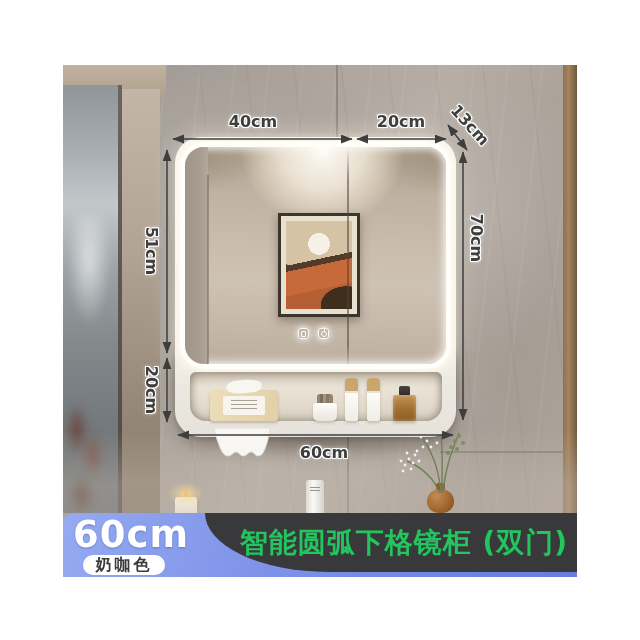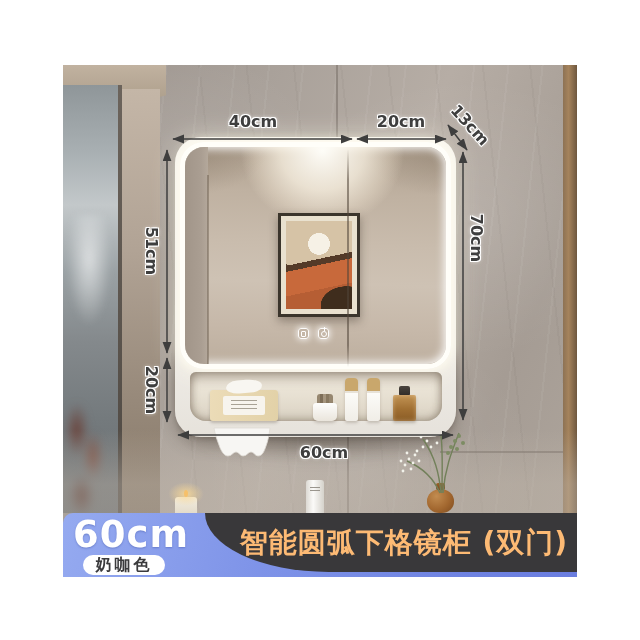--- a/index.html
+++ b/index.html
@@ -126,21 +126,21 @@
   .banner{left:0;top:448px;width:514px;height:64px;border-top-left-radius:10px;
     background:linear-gradient(105deg,#95aaf0,#7e93e8 40%,#6e82e1 80%,#6a7ddf);}
   .banner-dark{left:142px;top:0;right:0;bottom:5px;background:#39383a;
     border-bottom-left-radius:130px 62px;display:flex;align-items:center;justify-content:center;
     padding-left:26px;}
   .badge-size{left:4px;top:0;width:128px;text-align:center;font-size:37px;font-weight:bold;
     color:#fff;letter-spacing:1px;text-shadow:0 1px 2px rgba(40,60,140,.35);}
   .badge-pill{left:20px;top:42px;width:82px;height:20px;background:#fff;border-radius:11px;
     display:flex;align-items:center;justify-content:center;font-size:16px;font-weight:bold;
     color:#3b3b3d;letter-spacing:3px;}
-  .banner-title{position:static;font-size:28px;font-weight:bold;color:#fdba74;letter-spacing:1px;
+  .banner-title{position:static;font-size:28px;font-weight:bold;color:#22c55e;letter-spacing:1px;
     white-space:nowrap;}
 
   
   .dims{left:0;top:0;width:514px;height:512px;pointer-events:none;}
   .dim{font-size:16px;font-weight:bold;color:#3e3e3e;white-space:nowrap;
     transform:translate(-50%,-50%);
     text-shadow:-1px -1px 0 #fff,1px -1px 0 #fff,-1px 1px 0 #fff,1px 1px 0 #fff,0 0 4px #fff;}
   .dim.r90{transform:translate(-50%,-50%) rotate(90deg);}
   .dim.r48{transform:translate(-50%,-50%) rotate(48deg);}
 </style>

